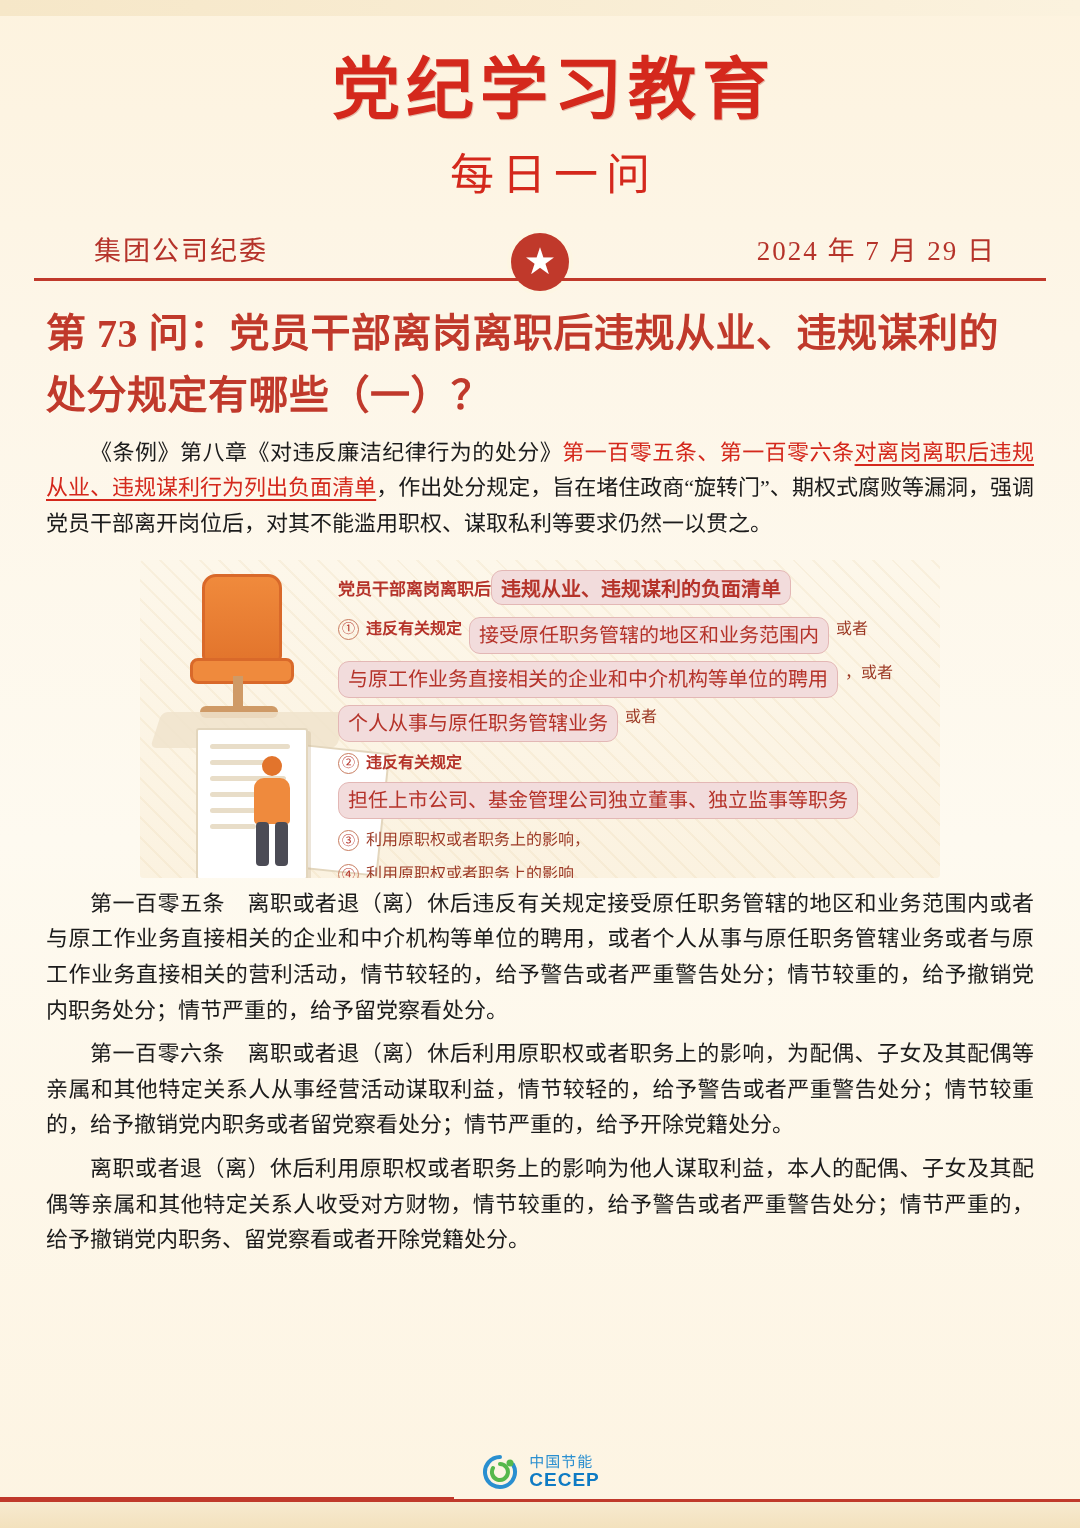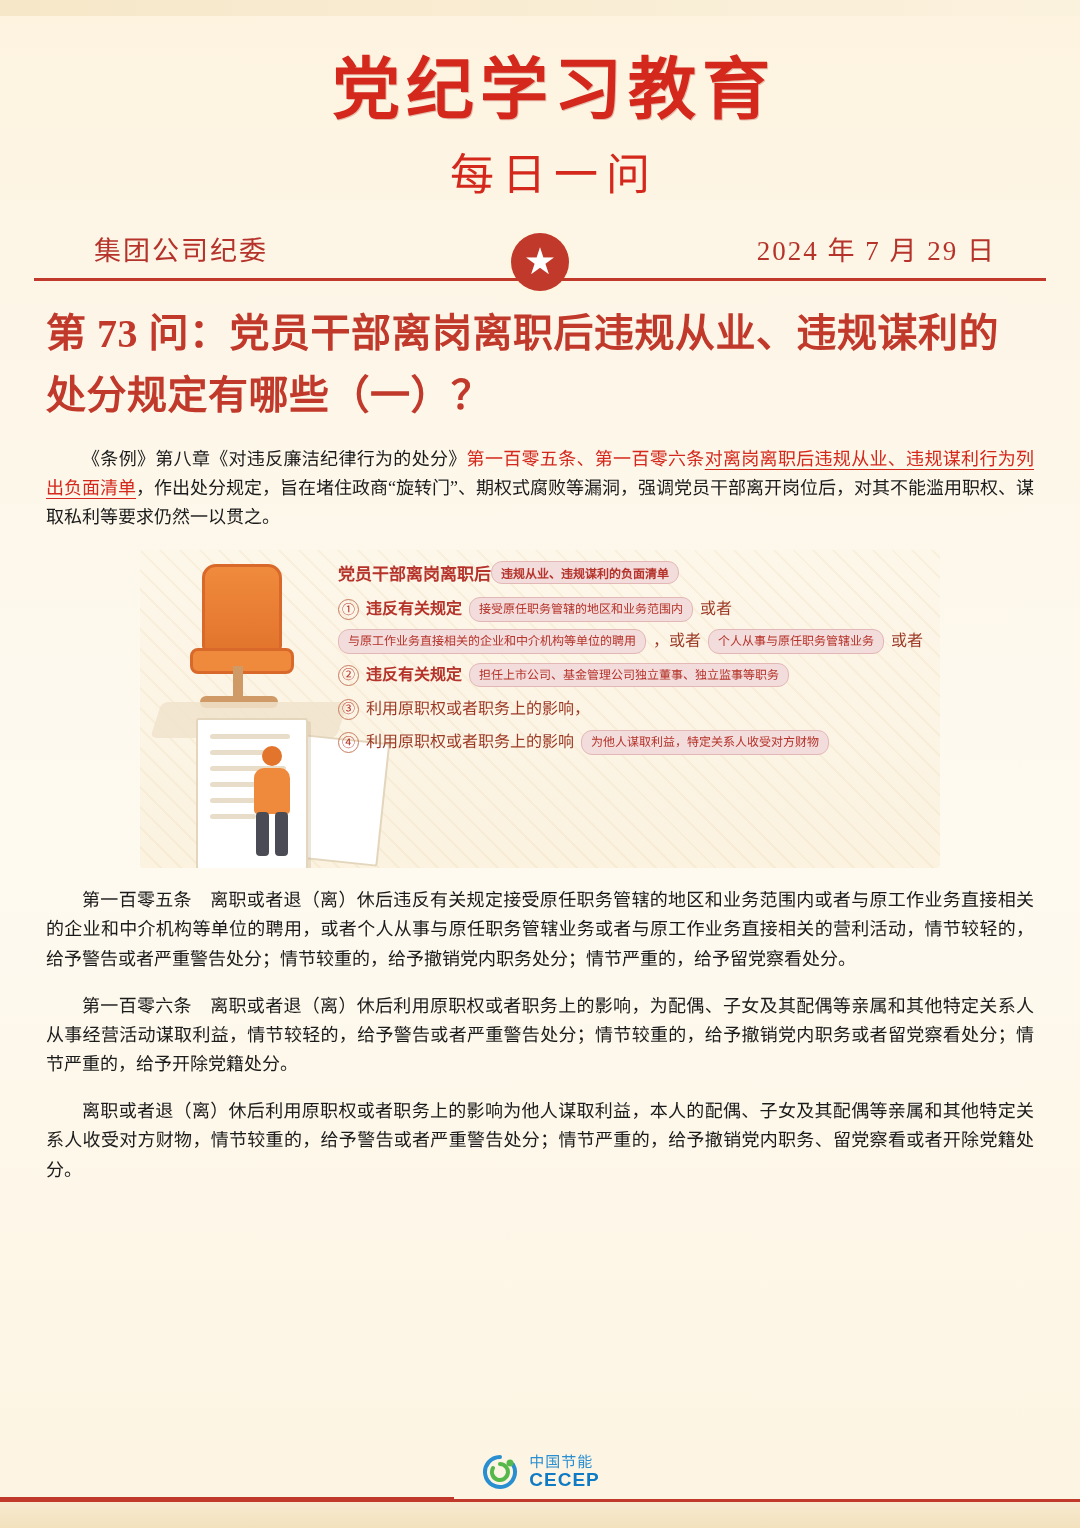--- a/index.html
+++ b/index.html
@@ -107,25 +107,25 @@
   }
   .question {
     font-size: 40px;
     font-weight: bold;
     color: #c0392b;
     line-height: 1.55;
     letter-spacing: 0.5px;
   }
   .question .qnum { color: #c0392b; }
   .para {
-    font-size: 18px;
+    font-size: 22px;
     color: #1b1b1b;
     line-height: 1.62;
     text-align: justify;
-    margin-top: 18px;
+    margin-top: 8px;
     text-indent: 2em;
   }
   .hl {
     color: #d4281c;
   }
   .hl-underline {
     color: #d4281c;
     text-decoration: underline;
     text-underline-offset: 4px;
   }
@@ -245,21 +245,21 @@
     font-weight: bold;
     color: #b5332a;
     font-family: "Liberation Sans", sans-serif;
   }
   .pill {
     background: #f2dcdc;
     border: 1px solid #e3b7b5;
     border-radius: 11px;
     padding: 2px 9px;
     color: #b5332a;
-    font-size: 12px;
+    font-size: 20px;
     white-space: nowrap;
   }
   .fig-item {
     display: flex;
     align-items: flex-start;
     gap: 7px;
     margin-bottom: 9px;
     font-size: 16px;
     color: #9c3a26;
     font-family: "Liberation Sans", sans-serif;

